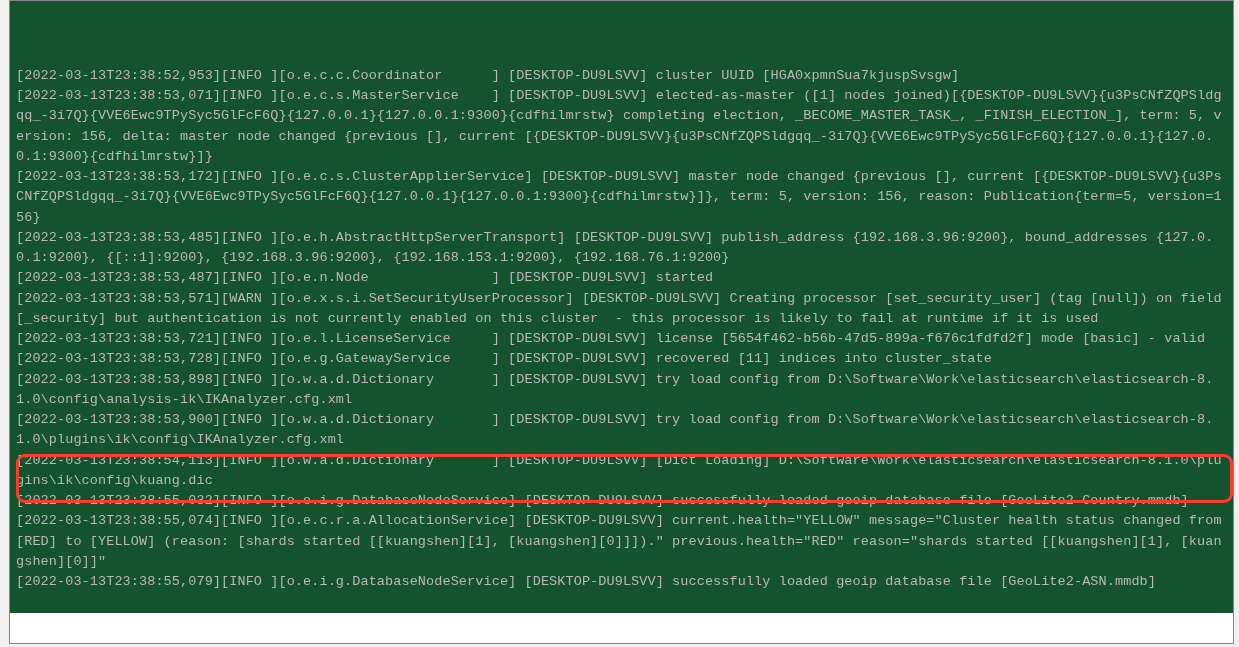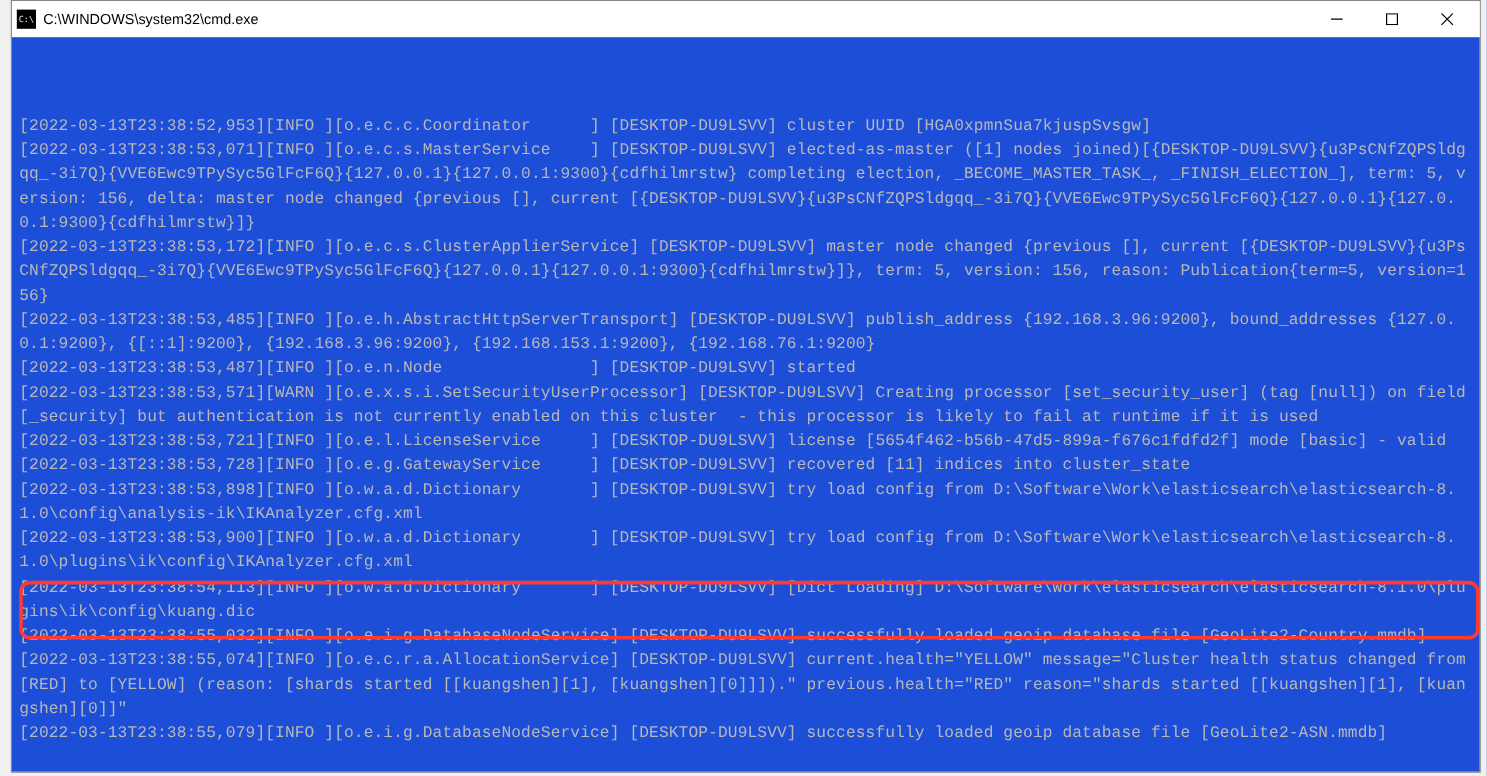--- a/index.html
+++ b/index.html
@@ -43,21 +43,21 @@
   .titlebar .spacer { flex: 1; }
   .win-btn {
     width: 46px; height: 30px;
     display: flex; align-items: center; justify-content: center;
     font-family: "Segoe UI Symbol", sans-serif;
     font-size: 12px;
     color: #000;
   }
   .win-btn svg { stroke: #000; }
   .terminal {
-    background: #1d4ed8;
+    background: #14532d;
     color: #b8b8b8;
     width: 100%;
     height: calc(100% - 30px);
     padding: 4px 6px;
     white-space: pre-wrap;
     word-break: break-all;
     line-height: 1.5;
     font-family: Consolas, "Courier New", monospace;
     font-size: 13.5px;
     letter-spacing: 0.1px;
@@ -69,38 +69,17 @@
     outline: 3px solid #ff3a30;
     border-radius: 6px;
     position: absolute;
     pointer-events: none;
   }
 </style>
 </head>
 <body>
 
 <div class="window">
-  <div class="titlebar">
-    <span class="icon-slot"></span>
-    <span>C:\WINDOWS\system32\cmd.exe</span>
-    <span class="spacer"></span>
-    <div class="win-btn">
-      <svg width="10" height="10">
-          <line x1="0" y1="5" x2="10" y2="5" stroke-width="1"></line>
-        </svg>
-    </div>
-    <div class="win-btn">
-      <svg width="10" height="10">
-          <rect x="0.5" y="0.5" width="9" height="9" fill="none" stroke-width="1"></rect>
-        </svg>
-    </div>
-    <div class="win-btn">
-      <svg width="10" height="10">
-          <line x1="0" y1="0" x2="10" y2="10" stroke-width="1"></line>
-          <line x1="10" y1="0" x2="0" y2="10" stroke-width="1"></line>
-        </svg>
-    </div>
-  </div>
 
   <div class="terminal" id="terminal">
     <div class="hl" id="hlbox" style="left: 9px; top: 456px; width: 1211px; height: 43px;"></div>
   <span class="log-line">[2022-03-13T23:38:52,953][INFO ][o.e.c.c.Coordinator      ] [DESKTOP-DU9LSVV] cluster UUID [HGA0xpmnSua7kjuspSvsgw]</span><span class="log-line">[2022-03-13T23:38:53,071][INFO ][o.e.c.s.MasterService    ] [DESKTOP-DU9LSVV] elected-as-master ([1] nodes joined)[{DESKTOP-DU9LSVV}{u3PsCNfZQPSldgqq_-3i7Q}{VVE6Ewc9TPySyc5GlFcF6Q}{127.0.0.1}{127.0.0.1:9300}{cdfhilmrstw} completing election, _BECOME_MASTER_TASK_, _FINISH_ELECTION_], term: 5, version: 156, delta: master node changed {previous [], current [{DESKTOP-DU9LSVV}{u3PsCNfZQPSldgqq_-3i7Q}{VVE6Ewc9TPySyc5GlFcF6Q}{127.0.0.1}{127.0.0.1:9300}{cdfhilmrstw}]}</span><span class="log-line">[2022-03-13T23:38:53,172][INFO ][o.e.c.s.ClusterApplierService] [DESKTOP-DU9LSVV] master node changed {previous [], current [{DESKTOP-DU9LSVV}{u3PsCNfZQPSldgqq_-3i7Q}{VVE6Ewc9TPySyc5GlFcF6Q}{127.0.0.1}{127.0.0.1:9300}{cdfhilmrstw}]}, term: 5, version: 156, reason: Publication{term=5, version=156}</span><span class="log-line">[2022-03-13T23:38:53,485][INFO ][o.e.h.AbstractHttpServerTransport] [DESKTOP-DU9LSVV] publish_address {192.168.3.96:9200}, bound_addresses {127.0.0.1:9200}, {[::1]:9200}, {192.168.3.96:9200}, {192.168.153.1:9200}, {192.168.76.1:9200}</span><span class="log-line">[2022-03-13T23:38:53,487][INFO ][o.e.n.Node               ] [DESKTOP-DU9LSVV] started</span><span class="log-line">[2022-03-13T23:38:53,571][WARN ][o.e.x.s.i.SetSecurityUserProcessor] [DESKTOP-DU9LSVV] Creating processor [set_security_user] (tag [null]) on field [_security] but authentication is not currently enabled on this cluster  - this processor is likely to fail at runtime if it is used</span><span class="log-line">[2022-03-13T23:38:53,721][INFO ][o.e.l.LicenseService     ] [DESKTOP-DU9LSVV] license [5654f462-b56b-47d5-899a-f676c1fdfd2f] mode [basic] - valid</span><span class="log-line">[2022-03-13T23:38:53,728][INFO ][o.e.g.GatewayService     ] [DESKTOP-DU9LSVV] recovered [11] indices into cluster_state</span><span class="log-line">[2022-03-13T23:38:53,898][INFO ][o.w.a.d.Dictionary       ] [DESKTOP-DU9LSVV] try load config from D:\Software\Work\elasticsearch\elasticsearch-8.1.0\config\analysis-ik\IKAnalyzer.cfg.xml</span><span class="log-line">[2022-03-13T23:38:53,900][INFO ][o.w.a.d.Dictionary       ] [DESKTOP-DU9LSVV] try load config from D:\Software\Work\elasticsearch\elasticsearch-8.1.0\plugins\ik\config\IKAnalyzer.cfg.xml</span><span class="log-line">[2022-03-13T23:38:54,113][INFO ][o.w.a.d.Dictionary       ] [DESKTOP-DU9LSVV] [Dict Loading] D:\Software\Work\elasticsearch\elasticsearch-8.1.0\plugins\ik\config\kuang.dic</span><span class="log-line">[2022-03-13T23:38:55,032][INFO ][o.e.i.g.DatabaseNodeService] [DESKTOP-DU9LSVV] successfully loaded geoip database file [GeoLite2-Country.mmdb]</span><span class="log-line">[2022-03-13T23:38:55,074][INFO ][o.e.c.r.a.AllocationService] [DESKTOP-DU9LSVV] current.health="YELLOW" message="Cluster health status changed from [RED] to [YELLOW] (reason: [shards started [[kuangshen][1], [kuangshen][0]]])." previous.health="RED" reason="shards started [[kuangshen][1], [kuangshen][0]]"</span><span class="log-line">[2022-03-13T23:38:55,079][INFO ][o.e.i.g.DatabaseNodeService] [DESKTOP-DU9LSVV] successfully loaded geoip database file [GeoLite2-ASN.mmdb]</span></div>
 </div>
 
 </body></html>

